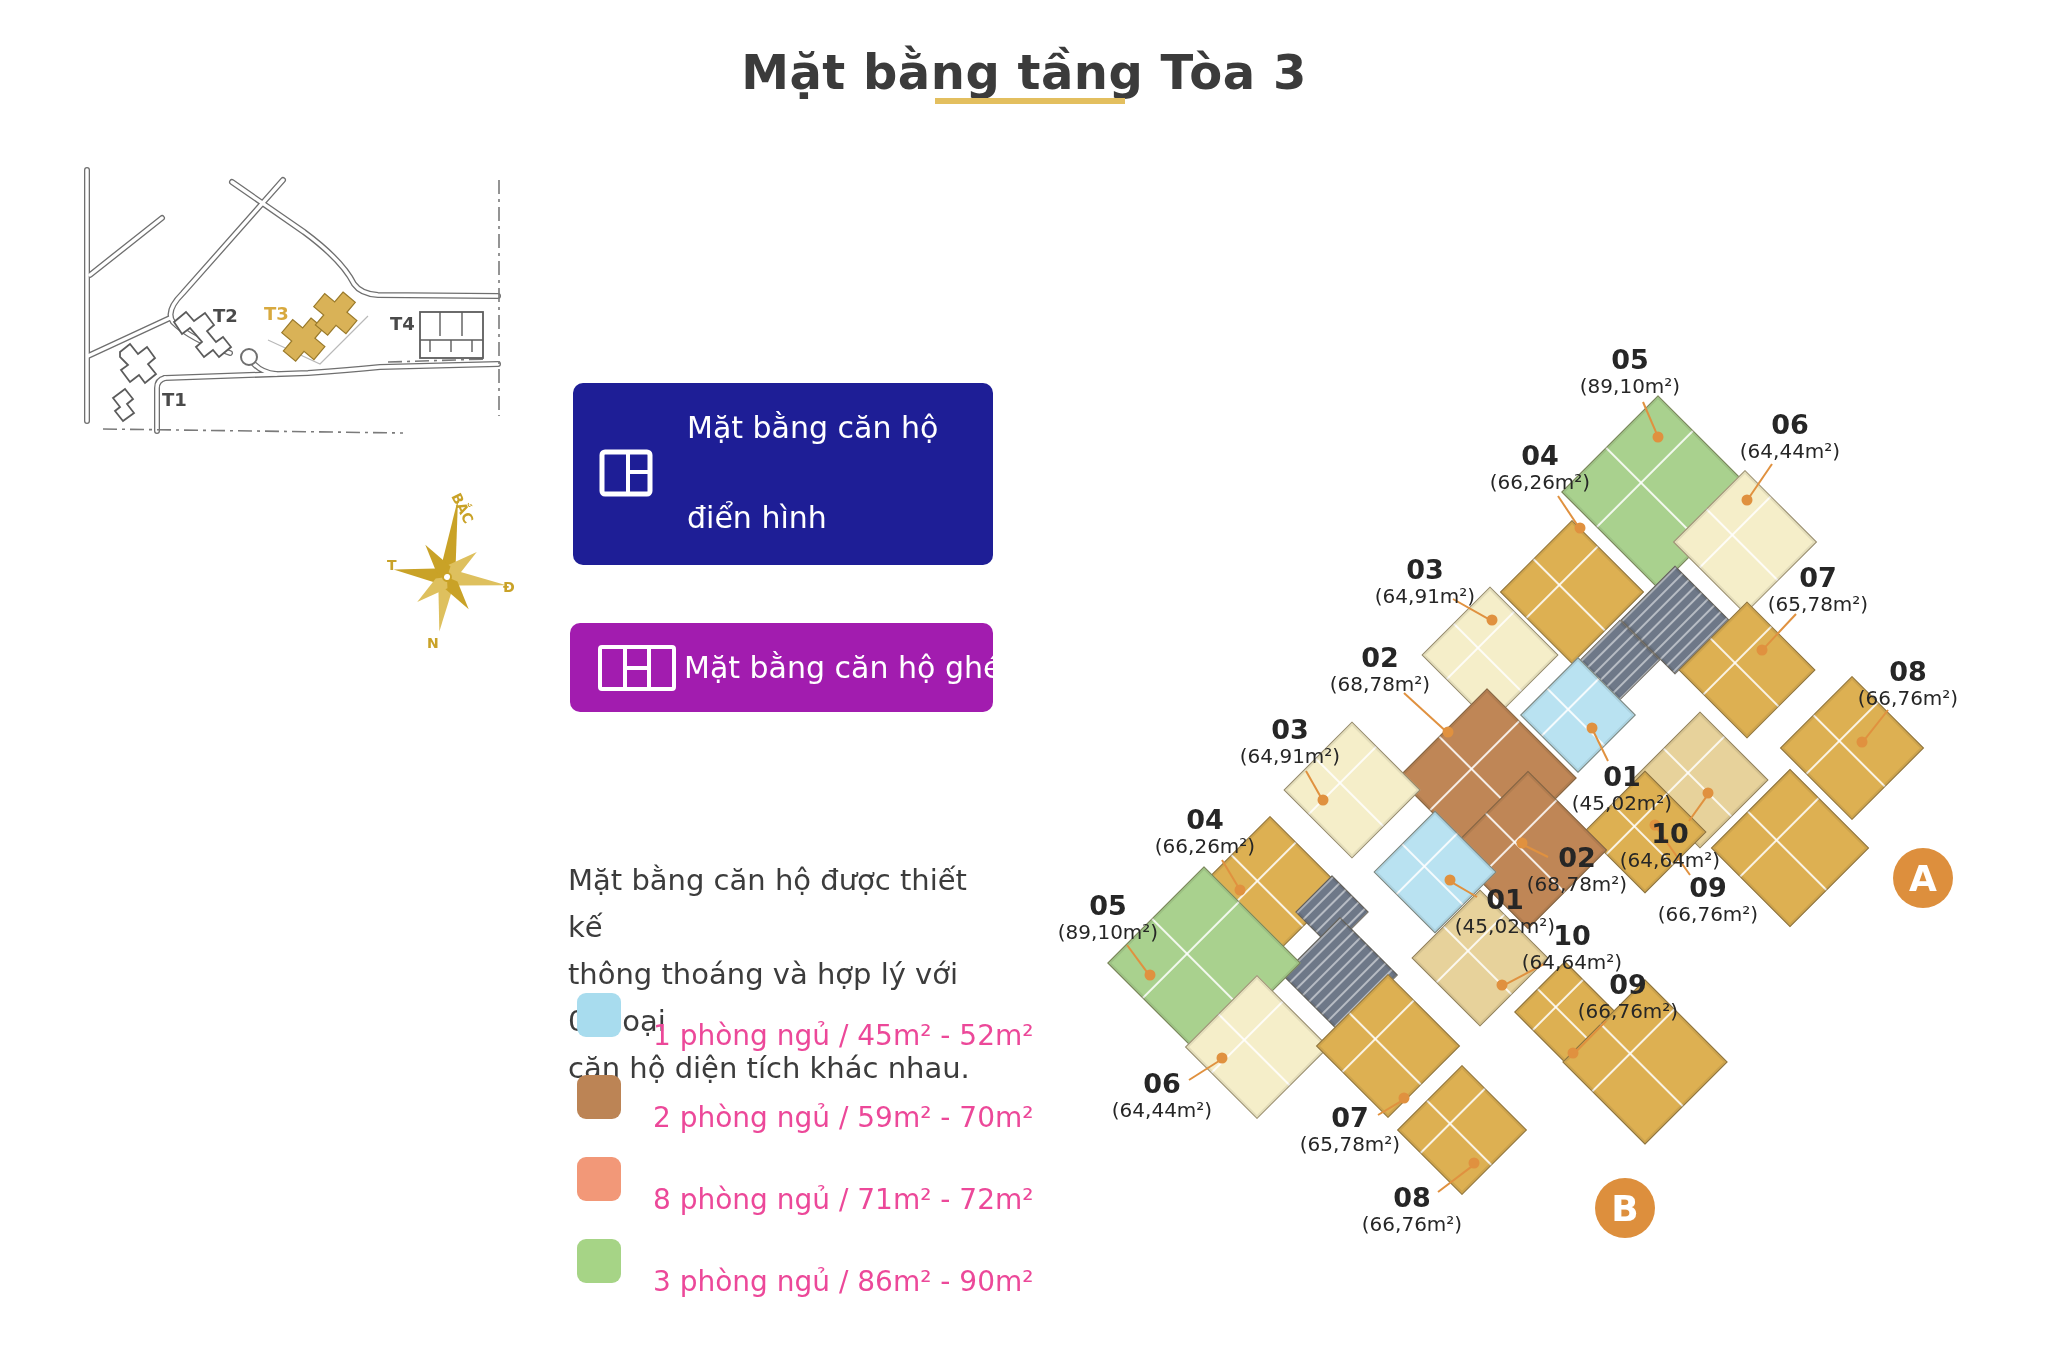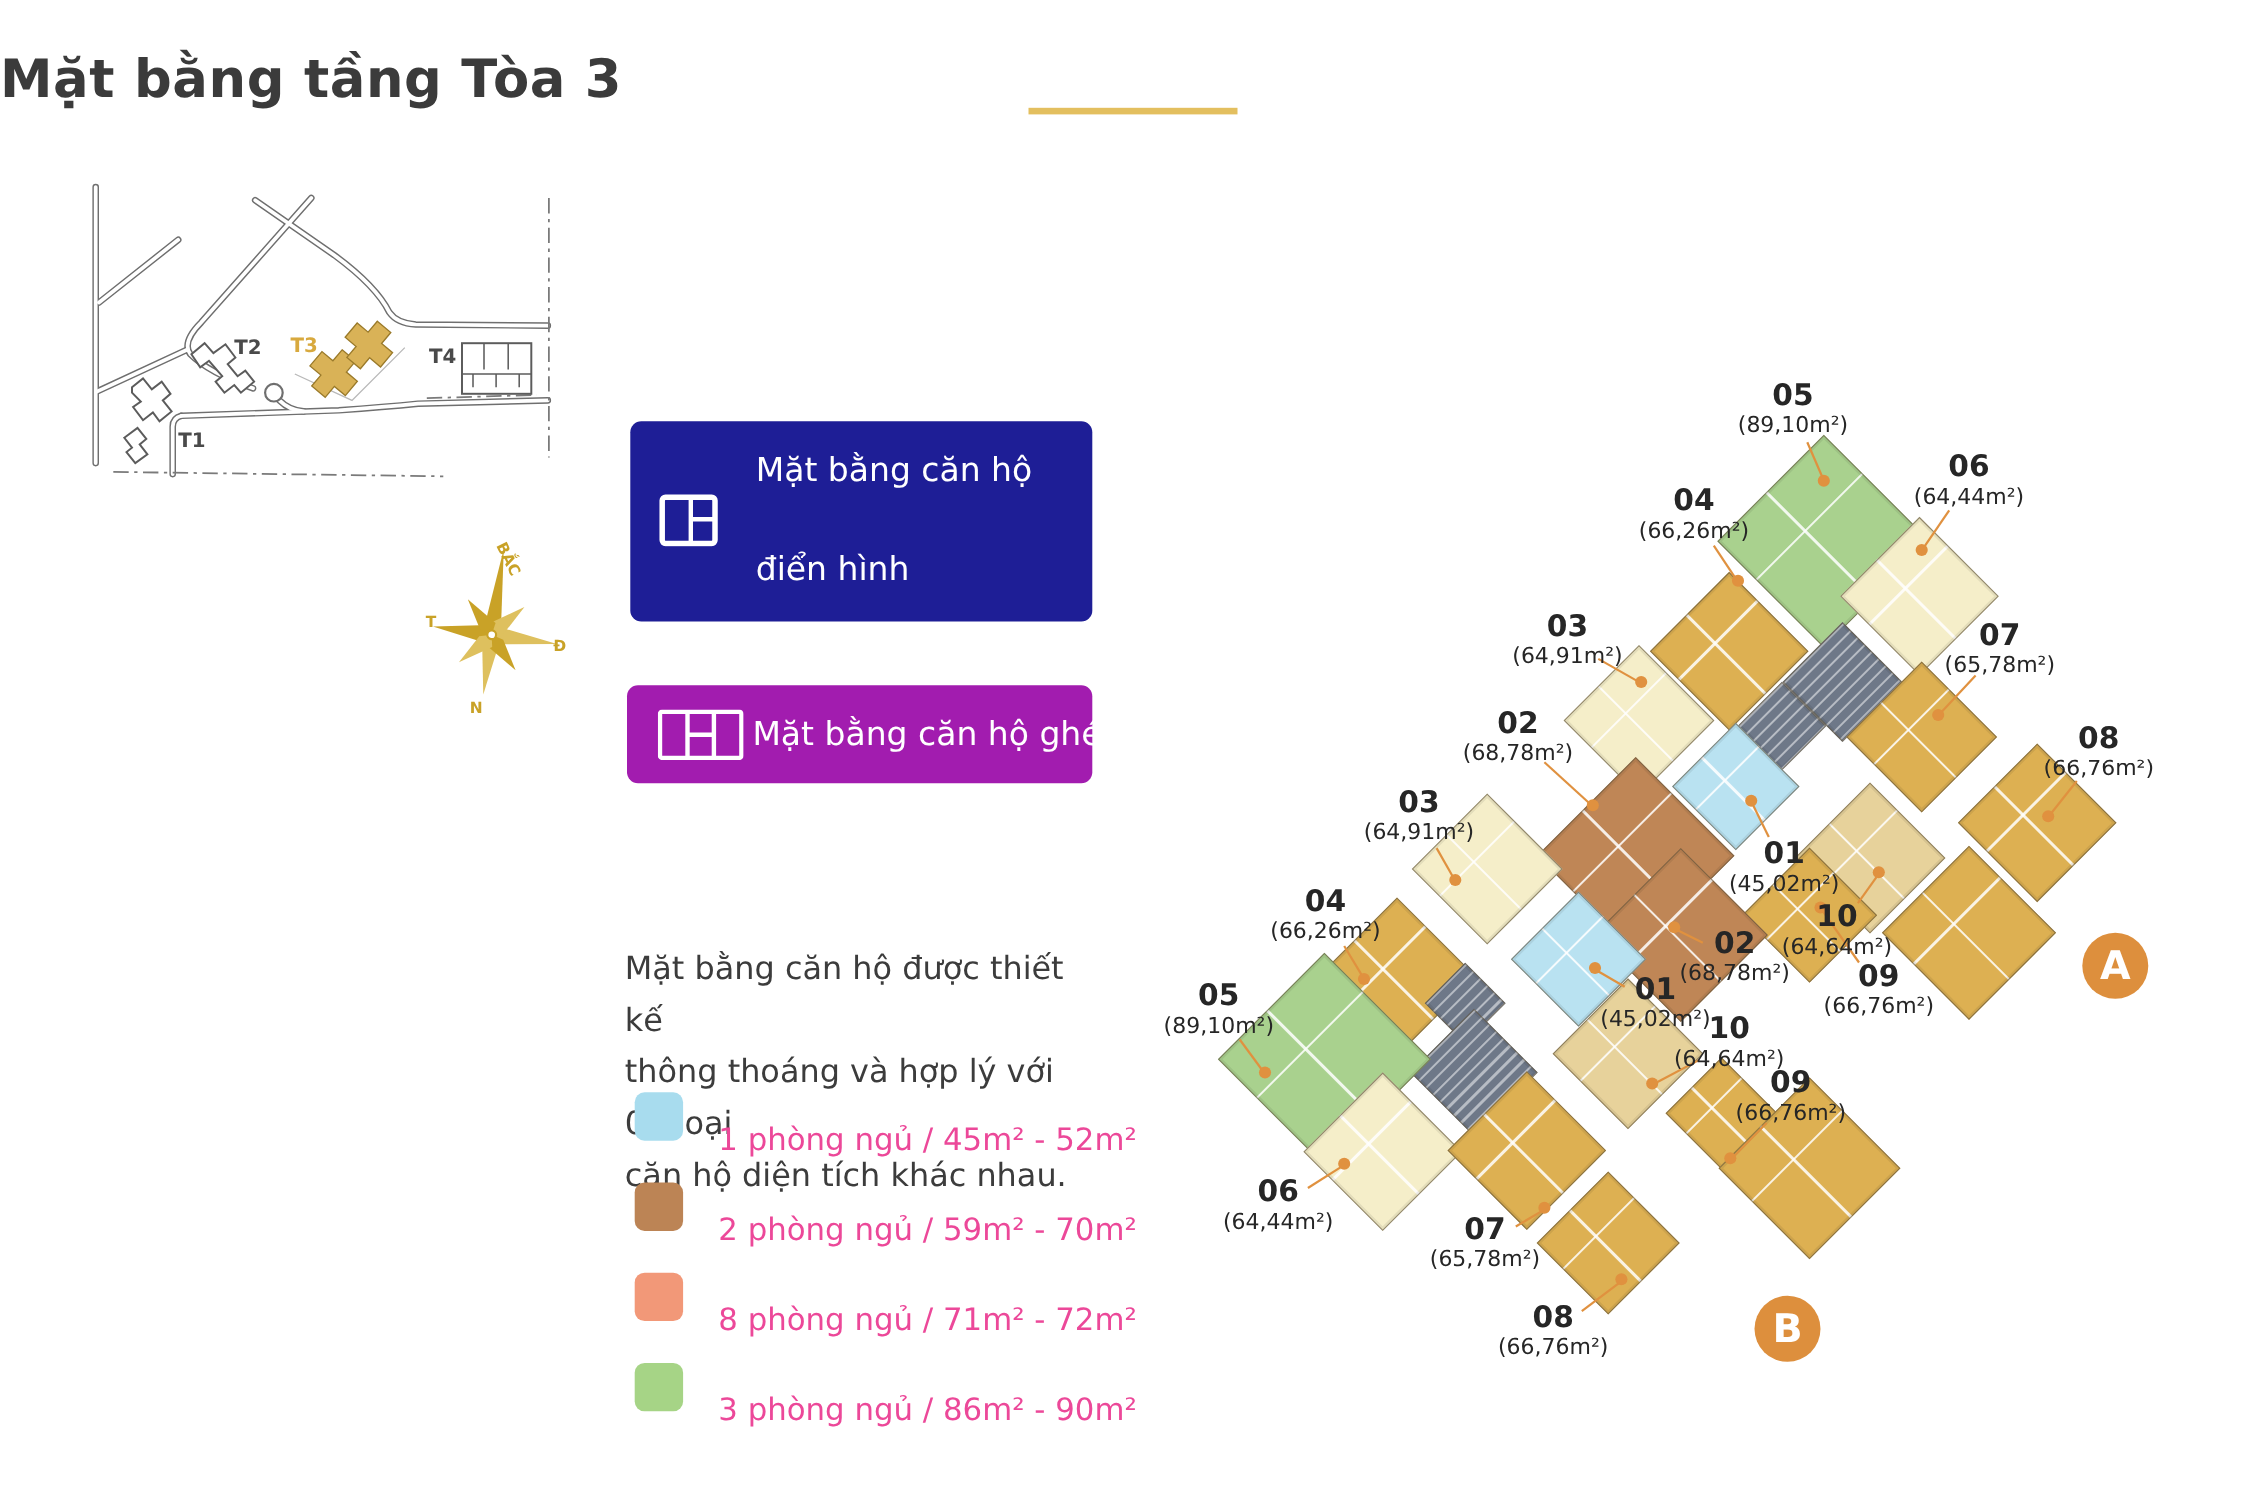--- a/index.html
+++ b/index.html
@@ -1,19 +1,19 @@
 <!DOCTYPE html>
 <html><head>
 <meta charset="utf-8">
 <style>
   html,body{margin:0;padding:0;background:#fff;}
   #page{position:relative;width:2048px;height:1365px;background:#fff;overflow:hidden;
         font-family:"DejaVu Sans","Liberation Sans",sans-serif;color:#3b3b3b;}
   
-  .page-title{position:absolute;left:0;top:12px;width:2048px;text-align:left;
+  .page-title{position:absolute;left:0;top:12px;width:2048px;text-align:center;
               font-size:48px;font-weight:bold;color:#3b3b3b;letter-spacing:.5px;}
   .title-underline{position:absolute;left:935px;top:98px;width:190px;height:6px;}
   
   .btn{position:absolute;border-radius:10px;color:#fff;font-size:30px;}
   .btn .btn-text{position:absolute;left:114px;top:0;line-height:90px;}
   .btn-blue{left:573px;top:383px;width:420px;height:182px;}
   .btn-blue .btn-text{width:292px;}
   .btn-yellow{left:570px;top:623px;width:423px;height:89px;}
   .btn-yellow .btn-text{line-height:89px;white-space:nowrap;}
   .btn-icon{position:absolute;}

